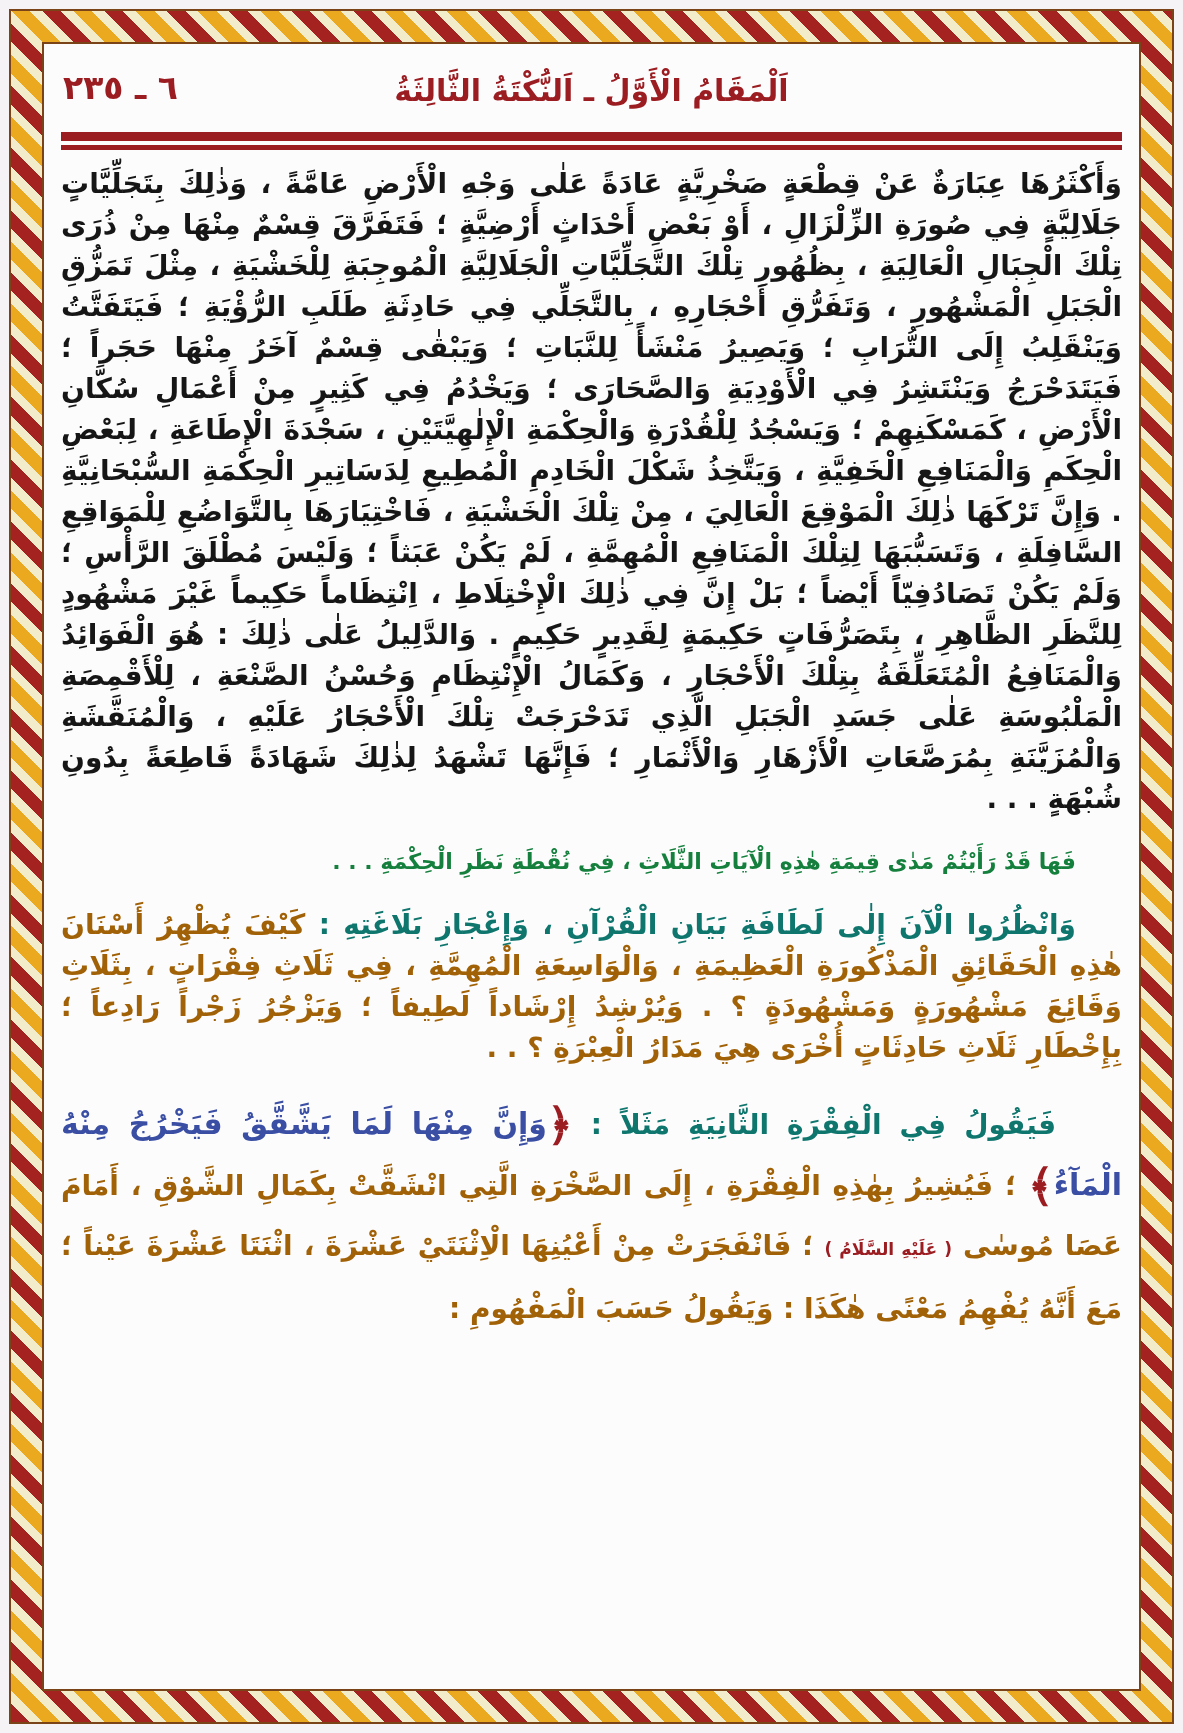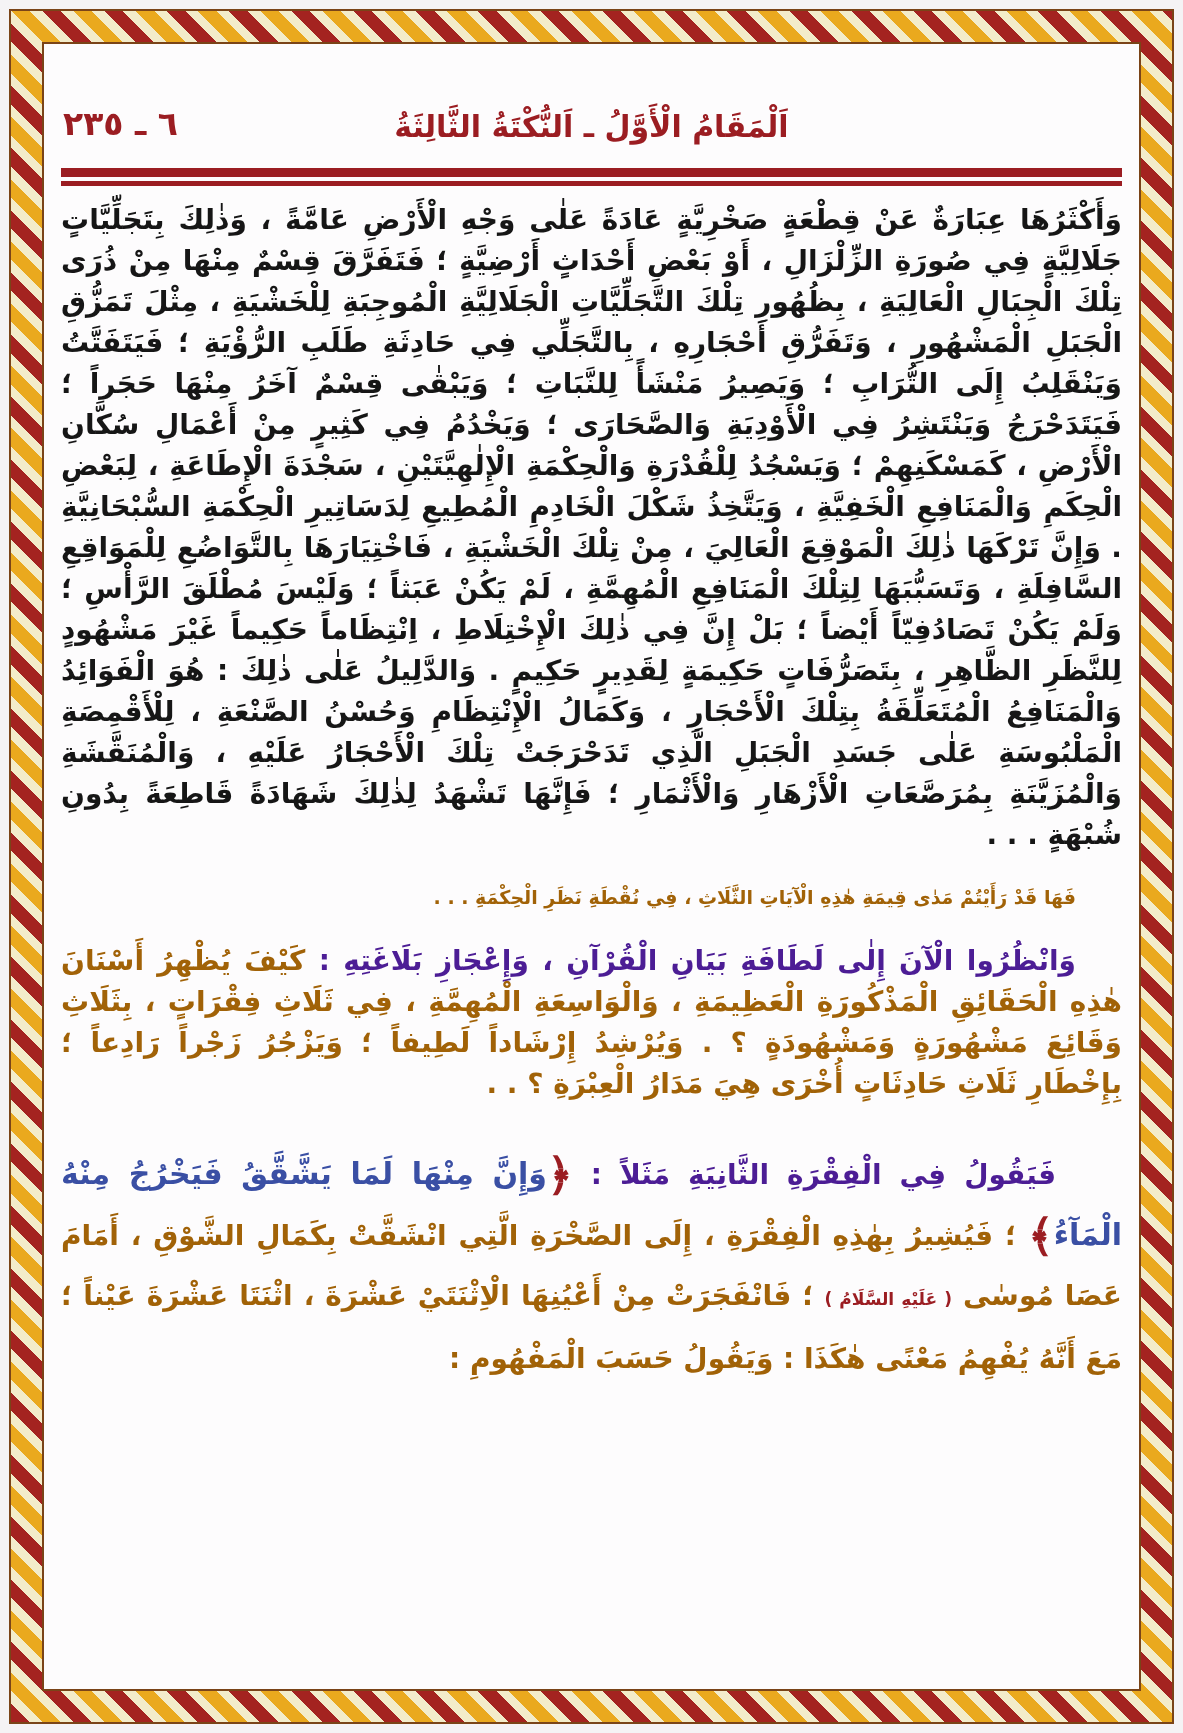--- a/index.html
+++ b/index.html
@@ -27,21 +27,21 @@
   }
   .page{
     width:100%; height:100%;
     border:2px solid #7a4418;
     background:#fdfcfd;
     padding:16px 15px 10px 15px;
     overflow:hidden;
   }
 
   
-  .header{ position:relative; height:62px;margin-top:36px; }
+  .header{ position:relative; height:62px; }
   .page-number{
     position:absolute; left:4px; top:8px;
     color:#9b1d22; font-weight:bold; font-size:33px;
     direction:rtl; letter-spacing:2px;
   }
   .page-title{
     text-align:center;
     color:#9b1d22; font-weight:bold; font-size:30px;
     line-height:62px; white-space:nowrap;
   }
@@ -55,29 +55,29 @@
   p.body{
     direction:rtl;
     font-size:28px; font-weight:bold;
     color:#161616;
     line-height:41px;
     text-align:justify; text-justify:inter-word;
   }
   p.para1{ margin-top:13px; }
   p.para2{
     margin-top:22px;
-    color:#a16207;
-    font-size:19px;
+    color:#15803d;
+    font-size:22px;
     text-indent:46px;
     text-align:right;
   }
   p.para3{ margin-top:22px; text-indent:46px; }
-  p.para4{ margin-top:40px; text-indent:66px; line-height:60px; }
+  p.para4{ margin-top:26px; text-indent:66px; line-height:60px; }
 
-  .red-lead{ color:#4c1d95; }
+  .red-lead{ color:#0f766e; }
   .black-text{ color:#a16207; }
   .verse{ color:#3a4fa4; font-size:30px; }
   .verse-bracket{
     color:#9b1d22; font-size:44px; font-weight:bold;
     line-height:0; vertical-align:-6px;
   }
   .honorific{
     color:#9b1d22; font-size:17px; font-weight:bold;
     letter-spacing:0px;
   }

